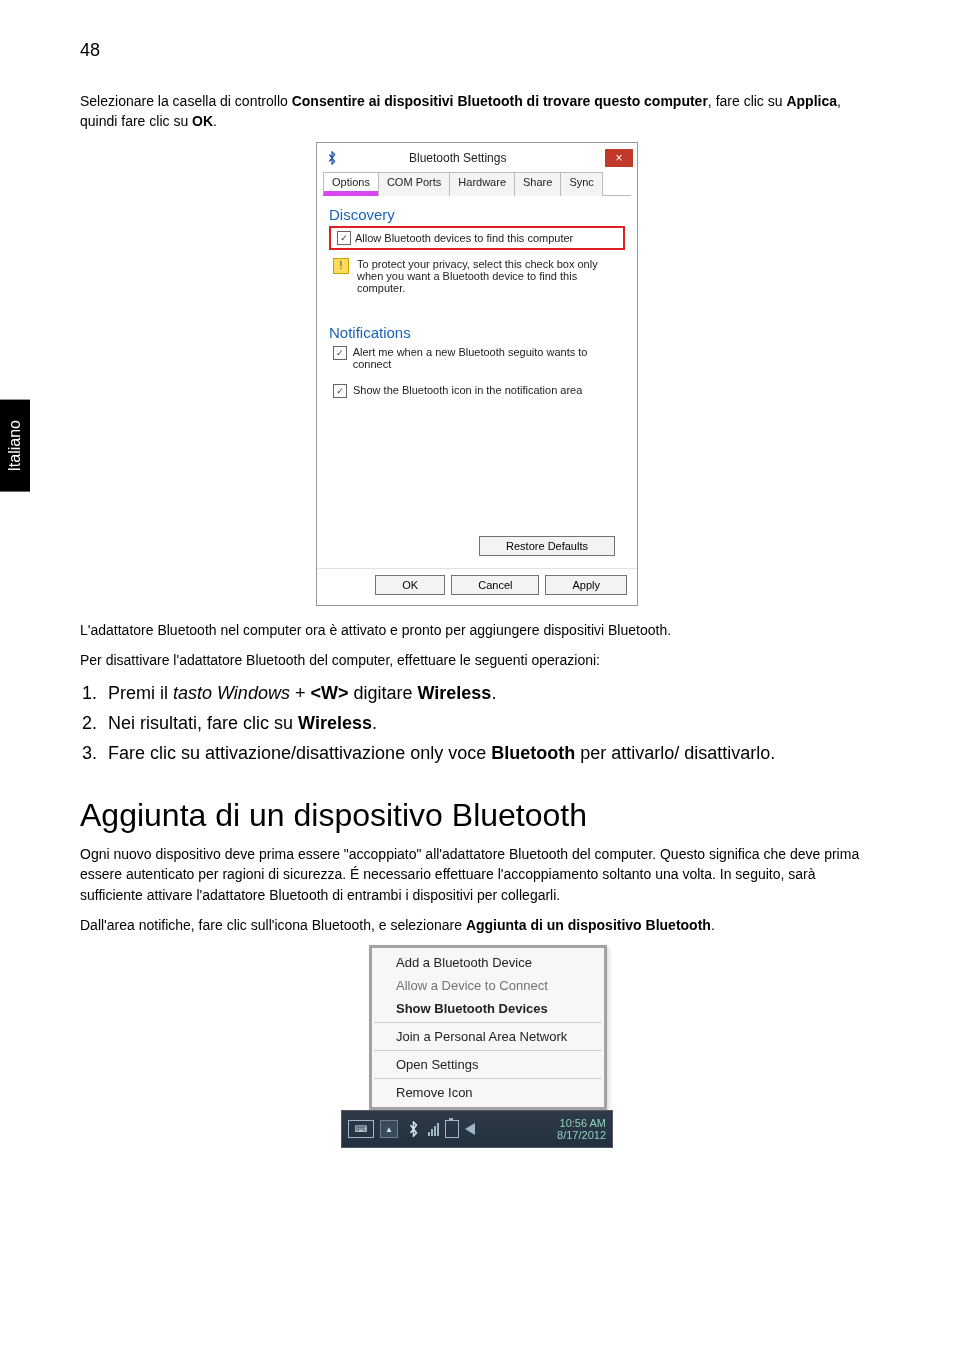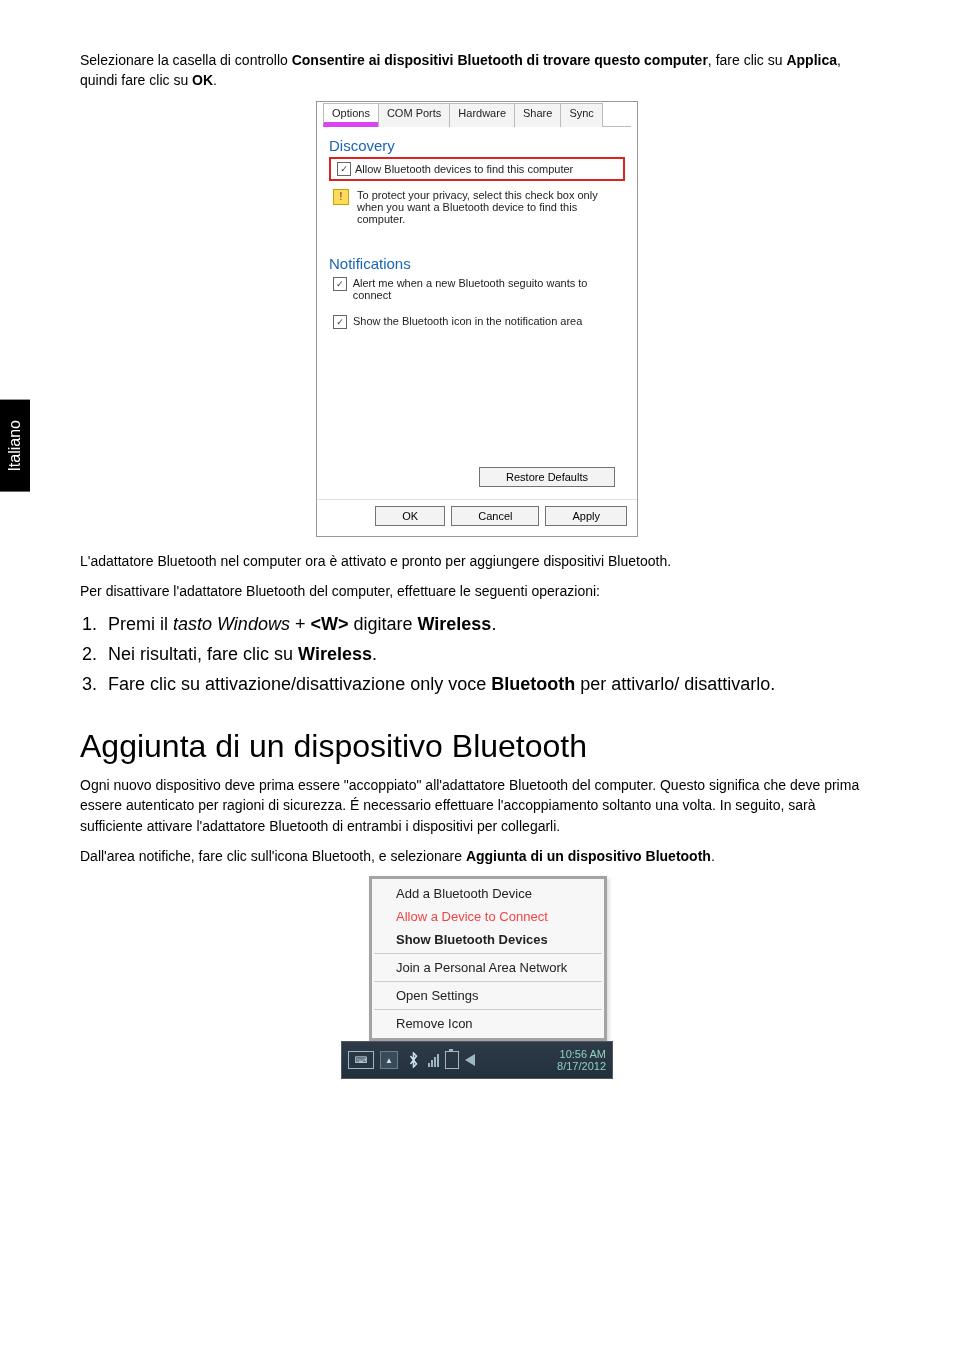--- a/index.html
+++ b/index.html
@@ -184,21 +184,21 @@
     font-size: 13px;
     width: 228px;
     padding: 3px 2px;
     margin-left: 28px;
     box-shadow: 2px 2px 4px rgba(0,0,0,.15);
   }
   .tray-item {
     padding: 4px 10px 4px 22px;
     color: #222;
   }
-  .tray-item.disabled { color: #ef4444; }
+  .tray-item.disabled { color: #737373; }
   .tray-item.bold { font-weight: bold; }
   .tray-sep { border-top: 1px solid #ccc; margin: 2px 0; }
   .taskbar {
     width: 258px;
     height: 36px;
     background: linear-gradient(#2f3a47, #22303e);
     display: flex;
     align-items: center;
     color: #cfe3ee;
     font-size: 11px;
@@ -252,28 +252,39 @@
     line-height: 1.1;
     color: #8fd3c0;
     font-size: 11px;
   }
   em { font-style: italic; }
 </style>
 </head>
 <body>
 
 <div class="page">
+  <div class="page-number">48</div>
   <div class="side-tab">Italiano</div>
 
   <p class="body-text">
     <span>Selezionare la casella di controllo </span><b>Consentire ai dispositivi Bluetooth di trovare questo computer</b><span>, fare clic su </span><b>Applica</b><span>, quindi fare clic su </span><b>OK</b><span>.</span>
   </p>
 
   <div class="figure-wrap">
     <div class="bt-dialog">
+      <div class="bt-title">
+        <span class="bt-icon">
+          <svg width="12" height="14" viewBox="0 0 12 16">
+              <path d="M3 4 L9 12 L6 15 L6 1 L9 4 L3 12" fill="none" stroke="#2a5db0" stroke-width="1.5"></path>
+            </svg>
+        </span>
+        <span class="title-text">Bluetooth Settings</span>
+        <span class="spacer"></span>
+        <span class="bt-close">×</span>
+      </div>
       <div class="bt-tabs">
         <div class="bt-tab active">Options</div>
         <div class="bt-tab">COM Ports</div>
         <div class="bt-tab">Hardware</div>
         <div class="bt-tab">Share</div>
         <div class="bt-tab">Sync</div>
       </div>
       <div class="bt-body">
         <div class="bt-group-title">Discovery</div>
         <div class="discovery-box">

